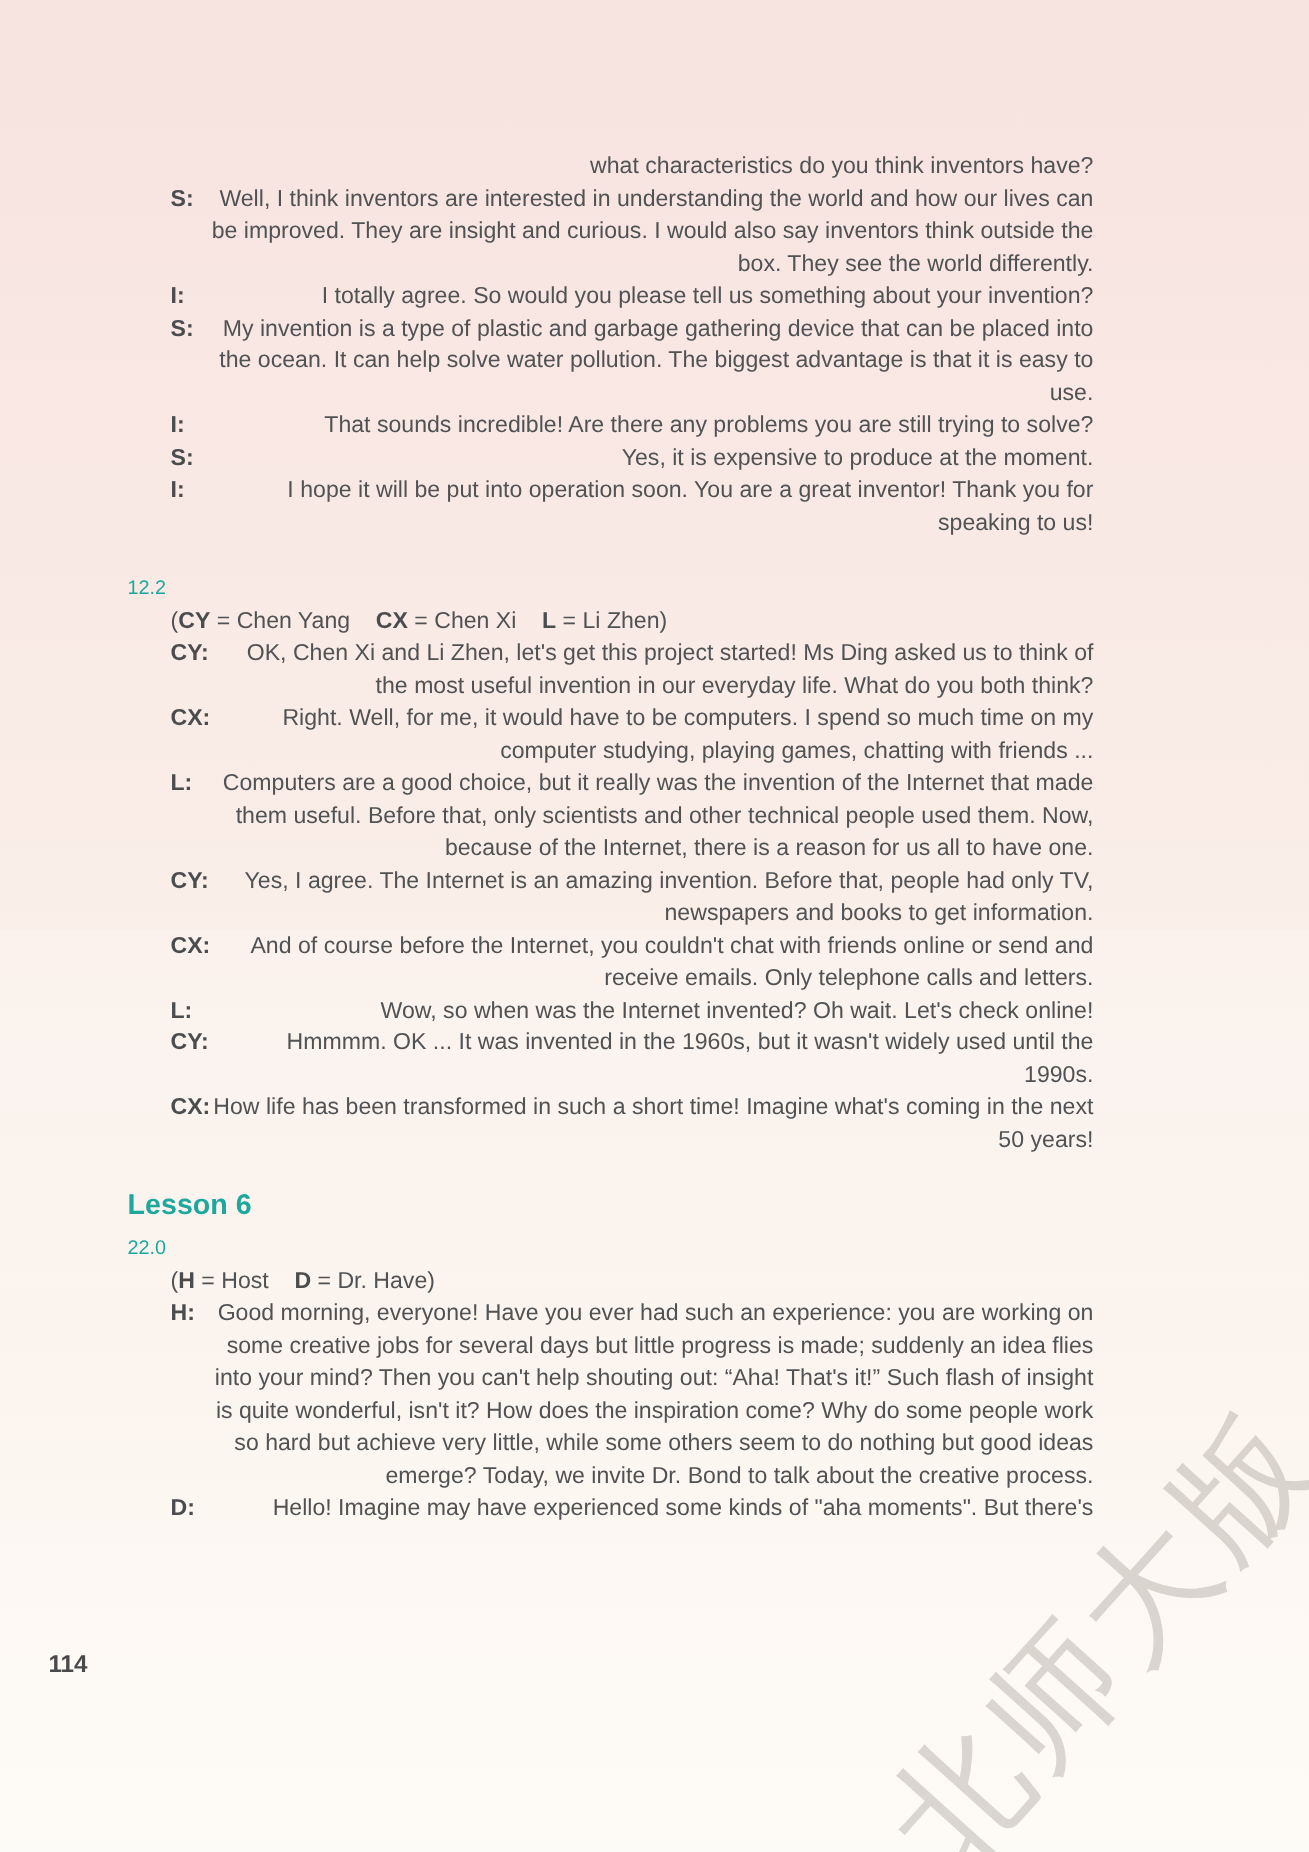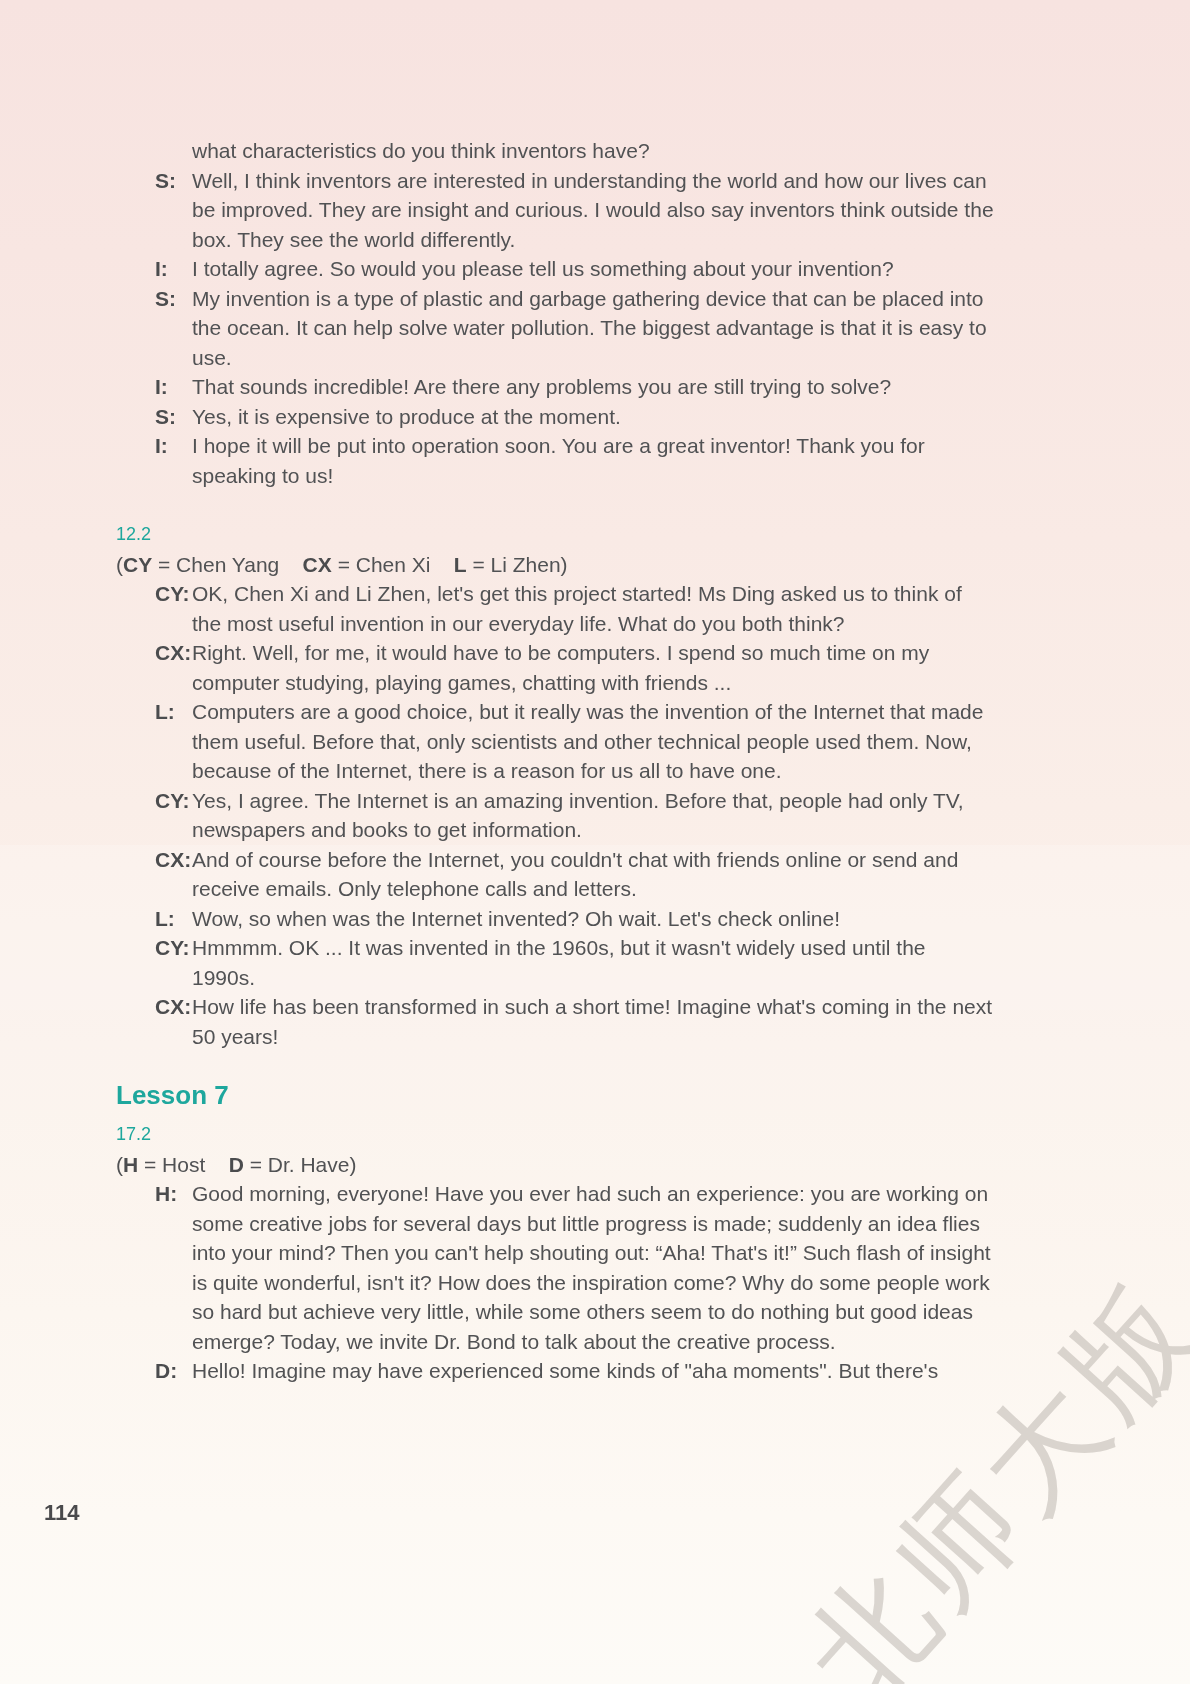--- a/index.html
+++ b/index.html
@@ -45,20 +45,21 @@
     line-height: 29.5px;
     margin-left: 39px; 
   }
   .speaker {
     flex: 0 0 37px;
     font-weight: bold;
     color: #4b4c4e;
   }
   .line-text {
     flex: 1;
+    text-align: right;
   }
   .track-heading {
     font-size: 18px;
     line-height: 29.5px;
     font-weight: normal;
     color: var(--accent, #1ea79d);
     margin: 30px 0 0 0;
   }
   .lesson-heading {
     font-size: 26px;
@@ -66,20 +67,21 @@
     font-weight: bold;
     color: var(--accent, #1ea79d);
     margin: 27px 0 8px 0;
   }
   .lesson-heading + .track-heading {
     margin-top: 0;
   }
   .cast-line {
     font-size: 21px;
     line-height: 29.5px;
+    margin-left: 39px;
     white-space: pre-wrap;
   }
   .cast-line .b {
     font-weight: bold;
     color: #4b4c4e;
   }
   .page-number {
     position: absolute;
     left: 44px;
     top: 1500px;
@@ -163,22 +165,22 @@
       <span class="line-text">Wow, so when was the Internet invented? Oh wait. Let's check online!</span>
     </div>
     <div class="dialogue-line">
       <span class="speaker">CY:</span>
       <span class="line-text">Hmmmm. OK ... It was invented in the 1960s, but it wasn't widely used until the 1990s.</span>
     </div>
     <div class="dialogue-line">
       <span class="speaker">CX:</span>
       <span class="line-text">How life has been transformed in such a short time! Imagine what's coming in the next 50 years!</span>
     </div>
-    <div class="lesson-heading">Lesson 7</div>
-    <div class="track-heading">17.2</div>
+    <div class="lesson-heading">Lesson 6</div>
+    <div class="track-heading">22.0</div>
     <div class="cast-line"><span>(</span><span class="b">H</span><span> = Host    </span><span class="b">D</span><span> = Dr. Have)</span></div>
     <div class="dialogue-line">
       <span class="speaker">H:</span>
       <span class="line-text">Good morning, everyone! Have you ever had such an experience: you are working on some creative jobs for several days but little progress is made; suddenly an idea flies into your mind? Then you can't help shouting out: “Aha! That's it!” Such flash of insight is quite wonderful, isn't it? How does the inspiration come? Why do some people work so hard but achieve very little, while some others seem to do nothing but good ideas emerge? Today, we invite Dr. Bond to talk about the creative process.</span>
     </div>
     <div class="dialogue-line">
       <span class="speaker">D:</span>
       <span class="line-text">Hello! Imagine may have experienced some kinds of "aha moments". But there's</span>
     </div>
   </div>

